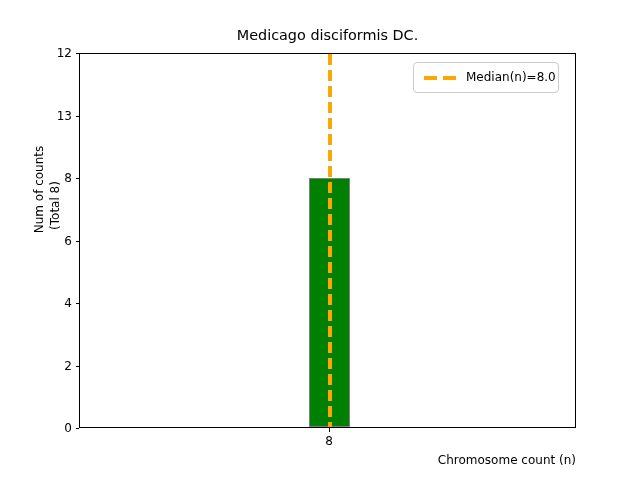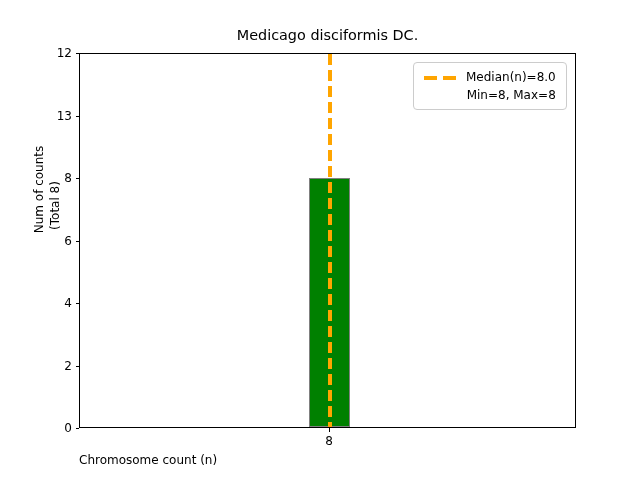--- a/index.html
+++ b/index.html
@@ -120,21 +120,21 @@
     font-size: 12px;
     line-height: 14px;
     color: #000000;
     white-space: nowrap;
   }
   #x-axis-label {
     position: absolute;
     left: 79px;
     top: 453px;
     width: 497px;
-    text-align: left;
+    text-align: right;
     font-size: 12px;
     line-height: 14px;
     color: #000000;
     white-space: nowrap;
   }
 
   
   .bar {
     position: absolute;
     box-sizing: border-box;
@@ -151,21 +151,21 @@
 
   
   #legend {
     position: absolute;
     left: 413px;
     top: 62px;
     box-sizing: border-box;
     border: 1px solid #cccccc;
     border-radius: 4px;
     background: #ffffff;
-    padding: 6px 10px 6px 10px;
+    padding: 6px 2px 6px 10px;
     display: flex;
     align-items: flex-start;
     gap: 9px;
   }
   #legend-swatch {
     position: relative;
     width: 33px;
     height: 16px;
     flex: 0 0 auto;
     margin-top: 1px;
@@ -231,17 +231,16 @@
                 background: repeating-linear-gradient(to bottom, #ffa500 0px, #ffa500 11px, rgba(255,255,255,0) 11px, rgba(255,255,255,0) 16px);"></div>
   </div>
 
   <div id="legend">
     <div id="legend-swatch">
       <div class="dash d1" style="background: rgb(255, 165, 0);"></div>
       <div class="dash d2" style="background: rgb(255, 165, 0);"></div>
     </div>
     <div id="legend-text">
       <div class="legend-line">Median(n)=8.0</div>
-      <div class="legend-line">Min=8, Max=8</div>
     </div>
   </div>
 
 </div>
 
 </body></html>

